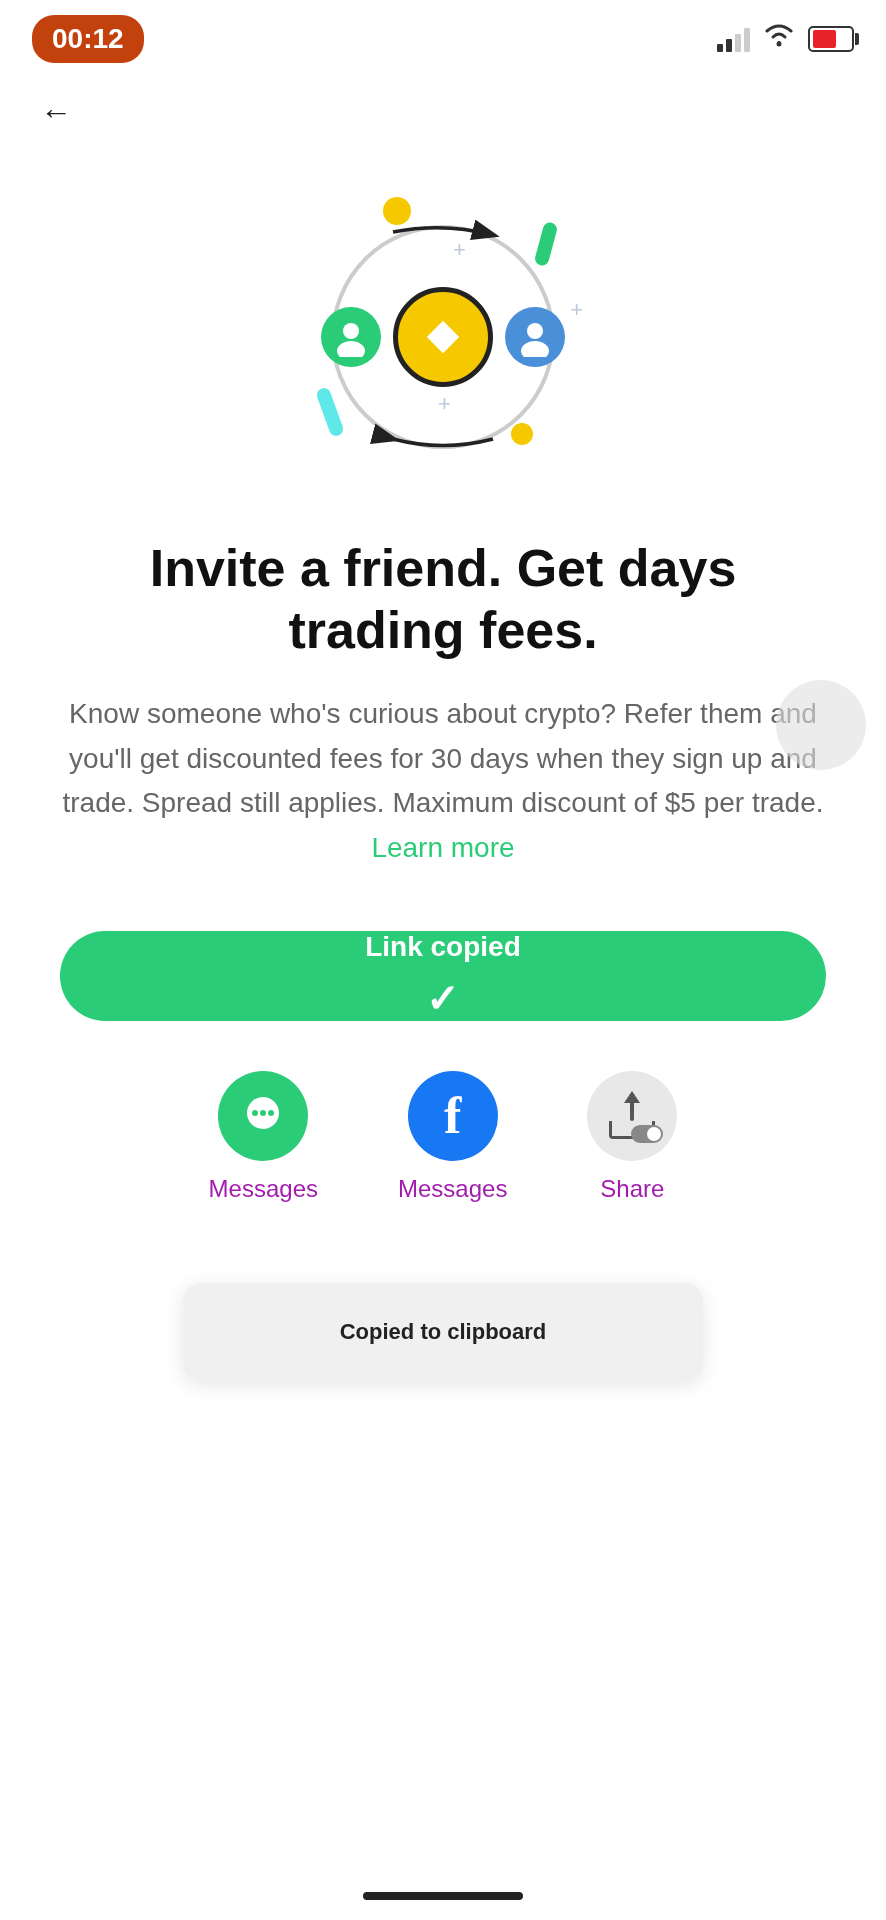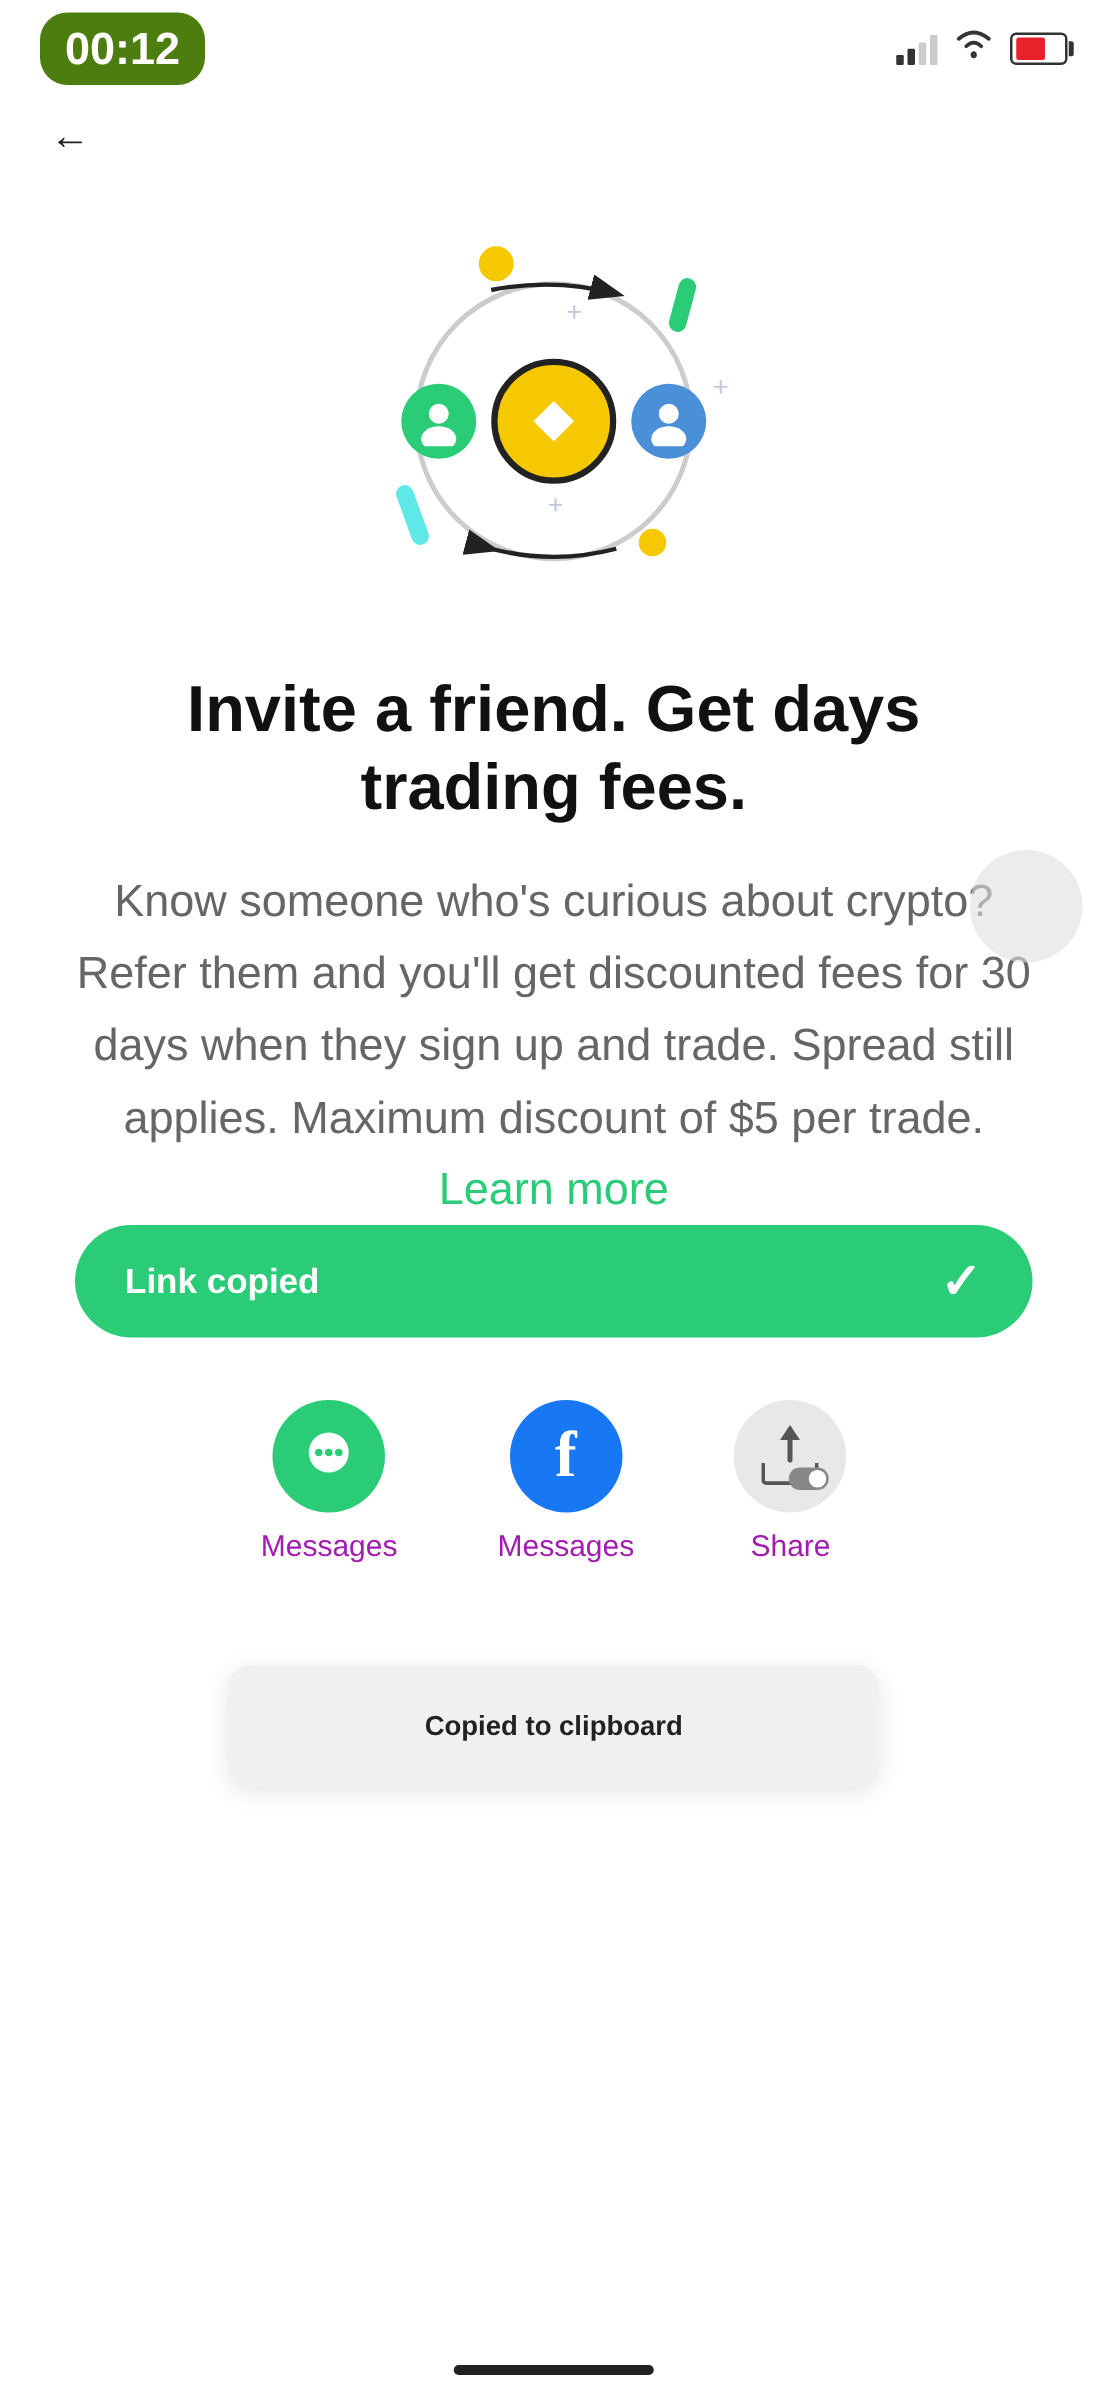--- a/index.html
+++ b/index.html
@@ -21,25 +21,25 @@
     
     .status-bar {
       display: flex;
       justify-content: space-between;
       align-items: center;
       padding: 18px 32px 10px 32px;
       height: 70px;
     }
 
     .time-badge {
-      background: #4d7c0f;
+      background: #c2410c;
       color: white;
       border-radius: 22px;
       padding: 8px 20px;
-      font-size: 36px;
+      font-size: 28px;
       font-weight: 700;
     }
 
     .status-icons {
       display: flex;
       align-items: center;
       gap: 12px;
     }
 
     .signal-icon {
@@ -231,23 +231,24 @@
 
     .main-title {
       font-size: 52px;
       font-weight: 800;
       color: #111;
       line-height: 1.2;
       margin-bottom: 30px;
     }
 
     .description {
-      font-size: 36px;
+      font-size: 28px;
       color: #666;
       line-height: 1.6;
+      margin-bottom: 60px;
     }
 
     .learn-more-link {
       color: #2bcc77;
       text-decoration: none;
     }
 
     
     .floating-circle {
       position: absolute;
@@ -264,20 +265,21 @@
     .link-copied-btn {
       margin: 0 60px 50px 60px;
       background: #2bcc77;
       border-radius: 50px;
       height: 90px;
       display: flex;
       align-items: center;
       justify-content: space-between;
       padding: 0 40px;
       cursor: pointer;
+      flex-direction: column;
     }
 
     .link-copied-text {
       font-size: 28px;
       font-weight: 600;
       color: white;
     }
 
     .checkmark {
       font-size: 40px;

